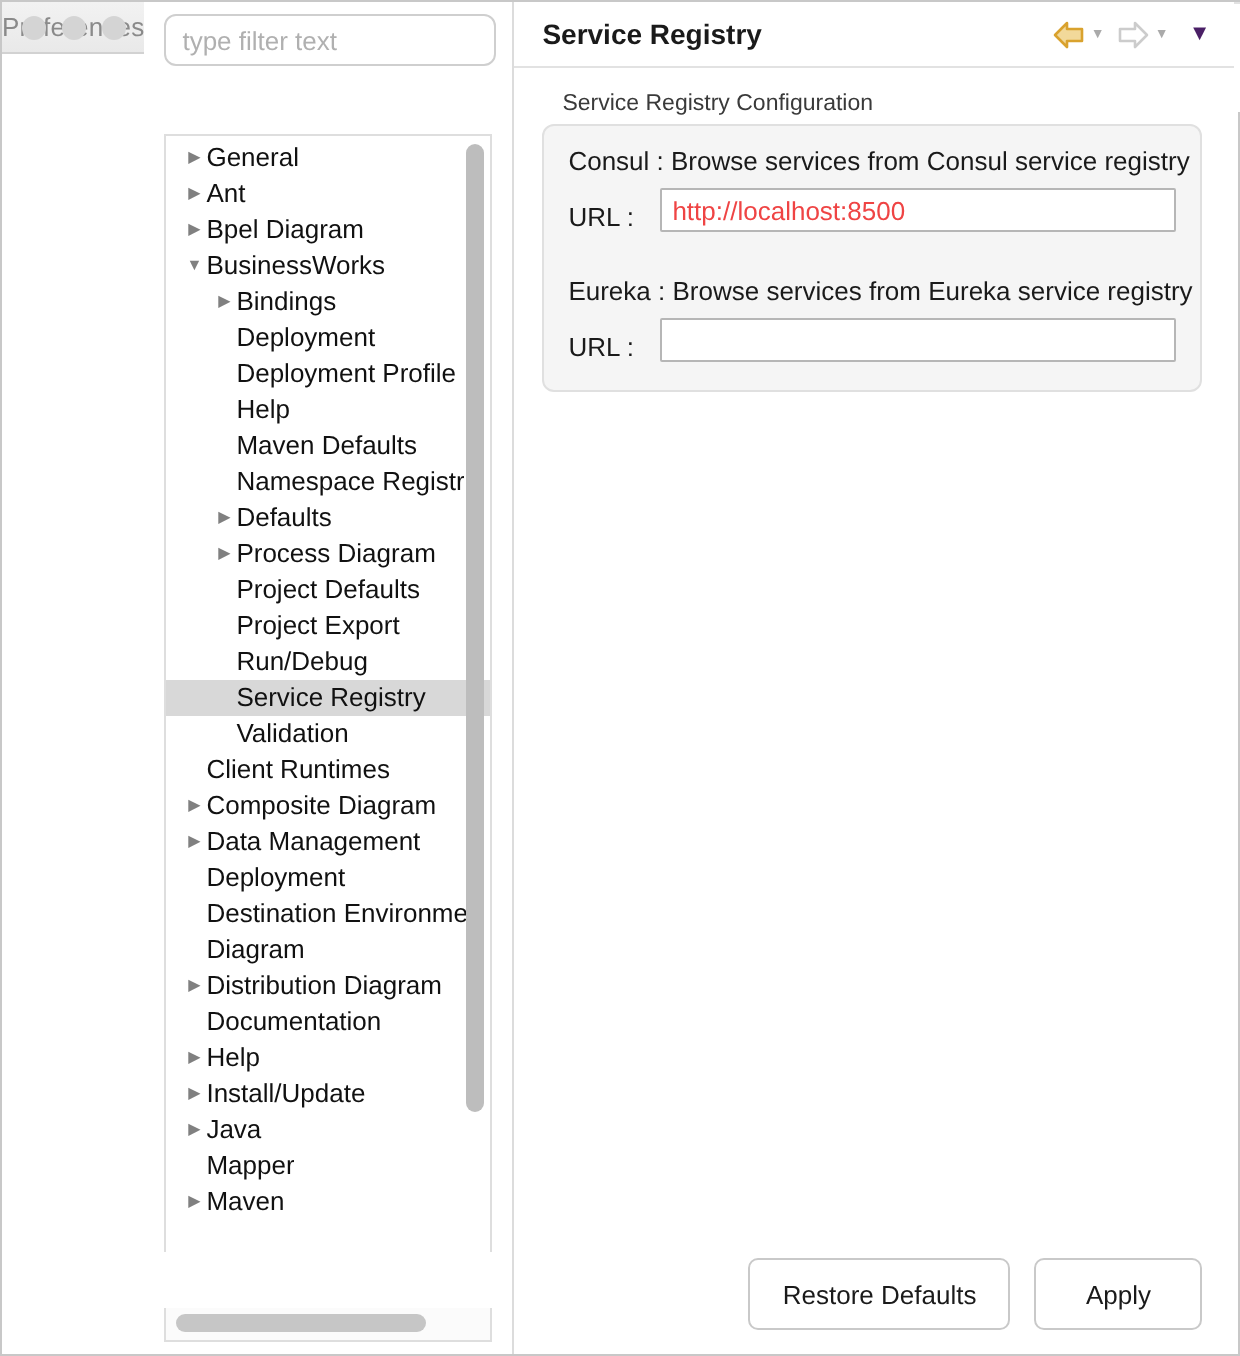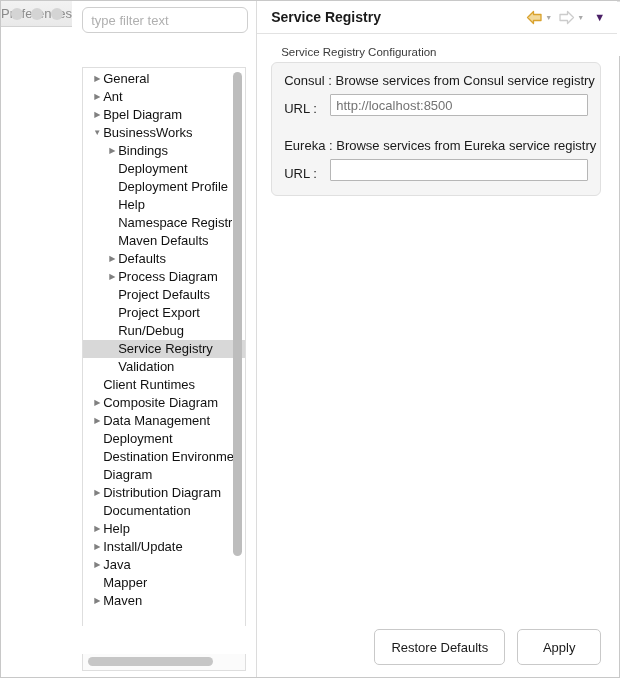--- a/index.html
+++ b/index.html
@@ -267,21 +267,21 @@
     flex-shrink: 0;
   }
   .url-input {
     flex: 1;
     height: 22px;
     box-sizing: border-box;
     border: 1px solid #b6b6b6;
     background: #ffffff;
     font-family: "Liberation Sans", sans-serif;
     font-size: 13px;
-    color: #737373;
+    color: #ef4444;
     padding: 0 5px;
     border-radius: 1px;
     outline: none;
   }
   .spacer-block { height: 22px; }
 
   
   #panel-actions {
     padding: 0 16px 12px 0;
     display: flex;
@@ -380,25 +380,25 @@
               <div class="tree-row lvl1">
                 <span class="twisty"></span>
                 <span class="tree-label">Deployment Profile</span>
               </div>
               <div class="tree-row lvl1">
                 <span class="twisty"></span>
                 <span class="tree-label">Help</span>
               </div>
               <div class="tree-row lvl1">
                 <span class="twisty"></span>
+                <span class="tree-label">Maven Defaults</span>
+              </div>
+              <div class="tree-row lvl1">
+                <span class="twisty"></span>
                 <span class="tree-label">Namespace Registr</span>
-              </div>
-              <div class="tree-row lvl1">
-                <span class="twisty"></span>
-                <span class="tree-label">Maven Defaults</span>
               </div>
               <div class="tree-row lvl1">
                 <span class="twisty">▶</span>
                 <span class="tree-label">Defaults</span>
               </div>
               <div class="tree-row lvl1">
                 <span class="twisty">▶</span>
                 <span class="tree-label">Process Diagram</span>
               </div>
               <div class="tree-row lvl1">

